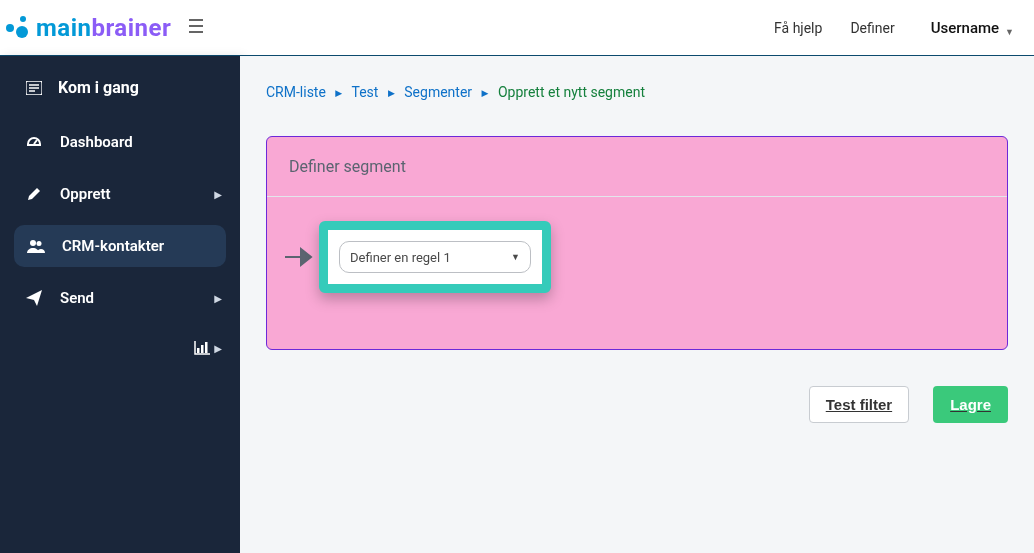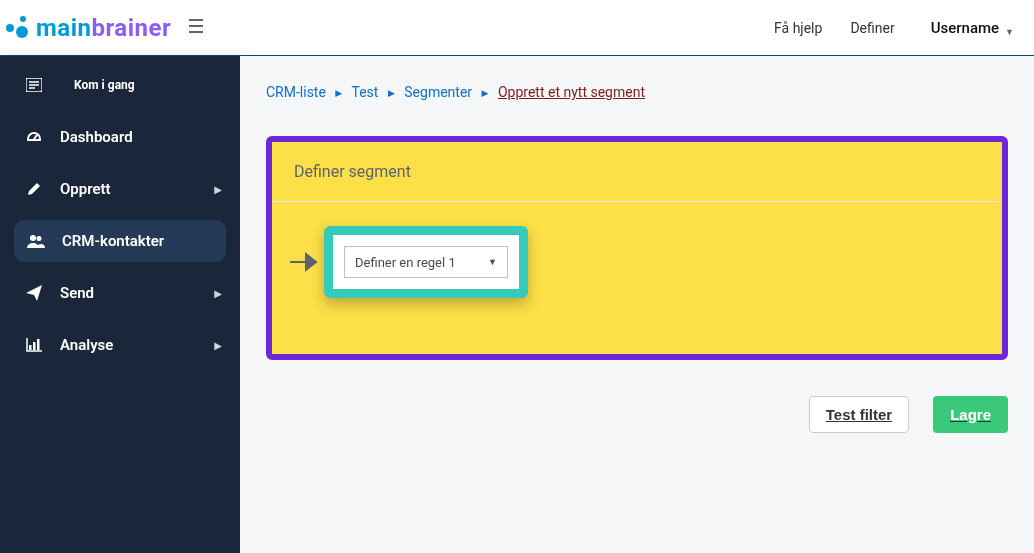--- a/index.html
+++ b/index.html
@@ -23,38 +23,38 @@
     .sb-item { display: flex; align-items: center; padding: 12px 12px 12px 22px; cursor: pointer; color: #fff; }
     .sb-item .sb-icon { width: 24px; display: flex; justify-content: center; }
     .sb-item .sb-label { margin-left: 14px; font-size: 15px; font-weight: 600; flex: 1; }
     .sb-item .chevron { font-size: 10px; color: #cfd7e3; margin-right: 6px; }
     .sb-item.active { background: #253a56; border-radius: 10px; margin: 0 14px; padding-left: 10px; }
     .sb-item.active .sb-label { margin-left: 14px; }
     .sb-item + .sb-item { margin-top: 10px; justify-content: flex-end; }
     .sb-start { padding: 0 0 24px 22px; }
     .sb-start .top { display: flex; align-items: center; }
     .sb-start .sb-icon { width: 24px; display: flex; justify-content: center; }
-    .sb-start .title { margin-left: 28px; font-size: 12px; font-weight: 700; }
+    .sb-start .title { margin-left: 12px; font-size: 16px; font-weight: 700; }
     .sb-start .sub { margin-left: 36px; margin-top: 4px; font-size: 12px; color: #cfd7e3; display: flex; align-items: center; }
     .progress { width: 100px; height: 4px; background: #4a5c74; margin-left: 8px; border-radius: 2px; overflow: hidden; }
     .progress .bar { height: 100%; background: #3ac97b; width: 9%; }
 
     .main { position: absolute; top: 56px; left: 240px; right: 0; bottom: 0; background: #f4f6f8; padding: 28px 26px 20px 26px; overflow: auto; }
     .breadcrumb { font-size: 14px; color: #5b6470; margin-bottom: 36px; }
     .breadcrumb a { color: #0e71c8; text-decoration: none; cursor: pointer; }
     .breadcrumb .sep { margin: 0 6px; font-size: 9px; color: #0e71c8; position: relative; top: -1px; }
-    .breadcrumb .current { color: #7f1d1d; text-decoration: underline; }
+    .breadcrumb .current { color: #15803d; }
 
-    .card { background: #fde047; border: 6px solid #6d28d9; border-radius: 6px; }
+    .card { background: #f9a8d4; border: 1px solid #6d28d9; border-radius: 6px; }
     .card-header { padding: 20px 22px; border-bottom: 1px solid #e3e6eb; font-size: 16px; color: #5b6470; font-weight: 400; }
     .card-body { padding: 24px 22px 56px 12px; display: flex; align-items: center; }
     .arrow { width: 38px; height: 26px; color: #5b6470; display: flex; align-items: center; justify-content: flex-end; margin-right: 2px; }
     .arrow svg { width: 32px; height: 22px; }
     .highlight { border: 9px solid #35cbba; border-radius: 6px; padding: 11px; box-shadow: 0 6px 14px rgba(0,0,0,0.25); background: #fff; }
-    .rule-select { width: 164px; height: 32px; border: 1px solid #bcbfc4; border-radius: 0; display: flex; align-items: center; justify-content: space-between; padding: 0 10px; font-size: 13px; color: #4a4a4a; cursor: pointer; background: #fff; }
+    .rule-select { width: 192px; height: 32px; border: 1px solid #bcbfc4; border-radius: 10px; display: flex; align-items: center; justify-content: space-between; padding: 0 10px; font-size: 13px; color: #4a4a4a; cursor: pointer; background: #fff; }
     .rule-select .caret { font-size: 9px; }
 
     .actions { margin-top: 36px; display: flex; justify-content: flex-end; gap: 24px; text-decoration: underline; }
     .btn { padding: 9px 16px; border-radius: 4px; font-size: 15px; font-weight: 700; cursor: pointer; border: 1px solid transparent; }
     .btn-default { background: #fff; border-color: #c8ccd1; color: #333; }
     .btn-success { background: #3ac97b; color: #fff; }
   </style>
 </head>
 <body>
 
@@ -140,21 +140,20 @@
 
   <div class="sb-item">
     <span class="sb-icon">
       <svg width="16" height="14" viewBox="0 0 16 14">
           <path d="M1 0v13h15" stroke="#fff" stroke-width="1.5" fill="none"></path>
           <rect x="3" y="7" width="2.5" height="5" fill="#fff"></rect>
           <rect x="7" y="4" width="2.5" height="8" fill="#fff"></rect>
           <rect x="11" y="1" width="2.5" height="11" fill="#fff"></rect>
         </svg>
     </span>
-    <span class="sb-label">Analyse</span>
     <span class="chevron">▶</span>
   </div>
 </div>
 
 <div class="main">
   <div class="breadcrumb">
     <a>CRM-liste</a>
     <span class="sep">▶</span>
     <a>Test</a>
     <span class="sep">▶</span>

